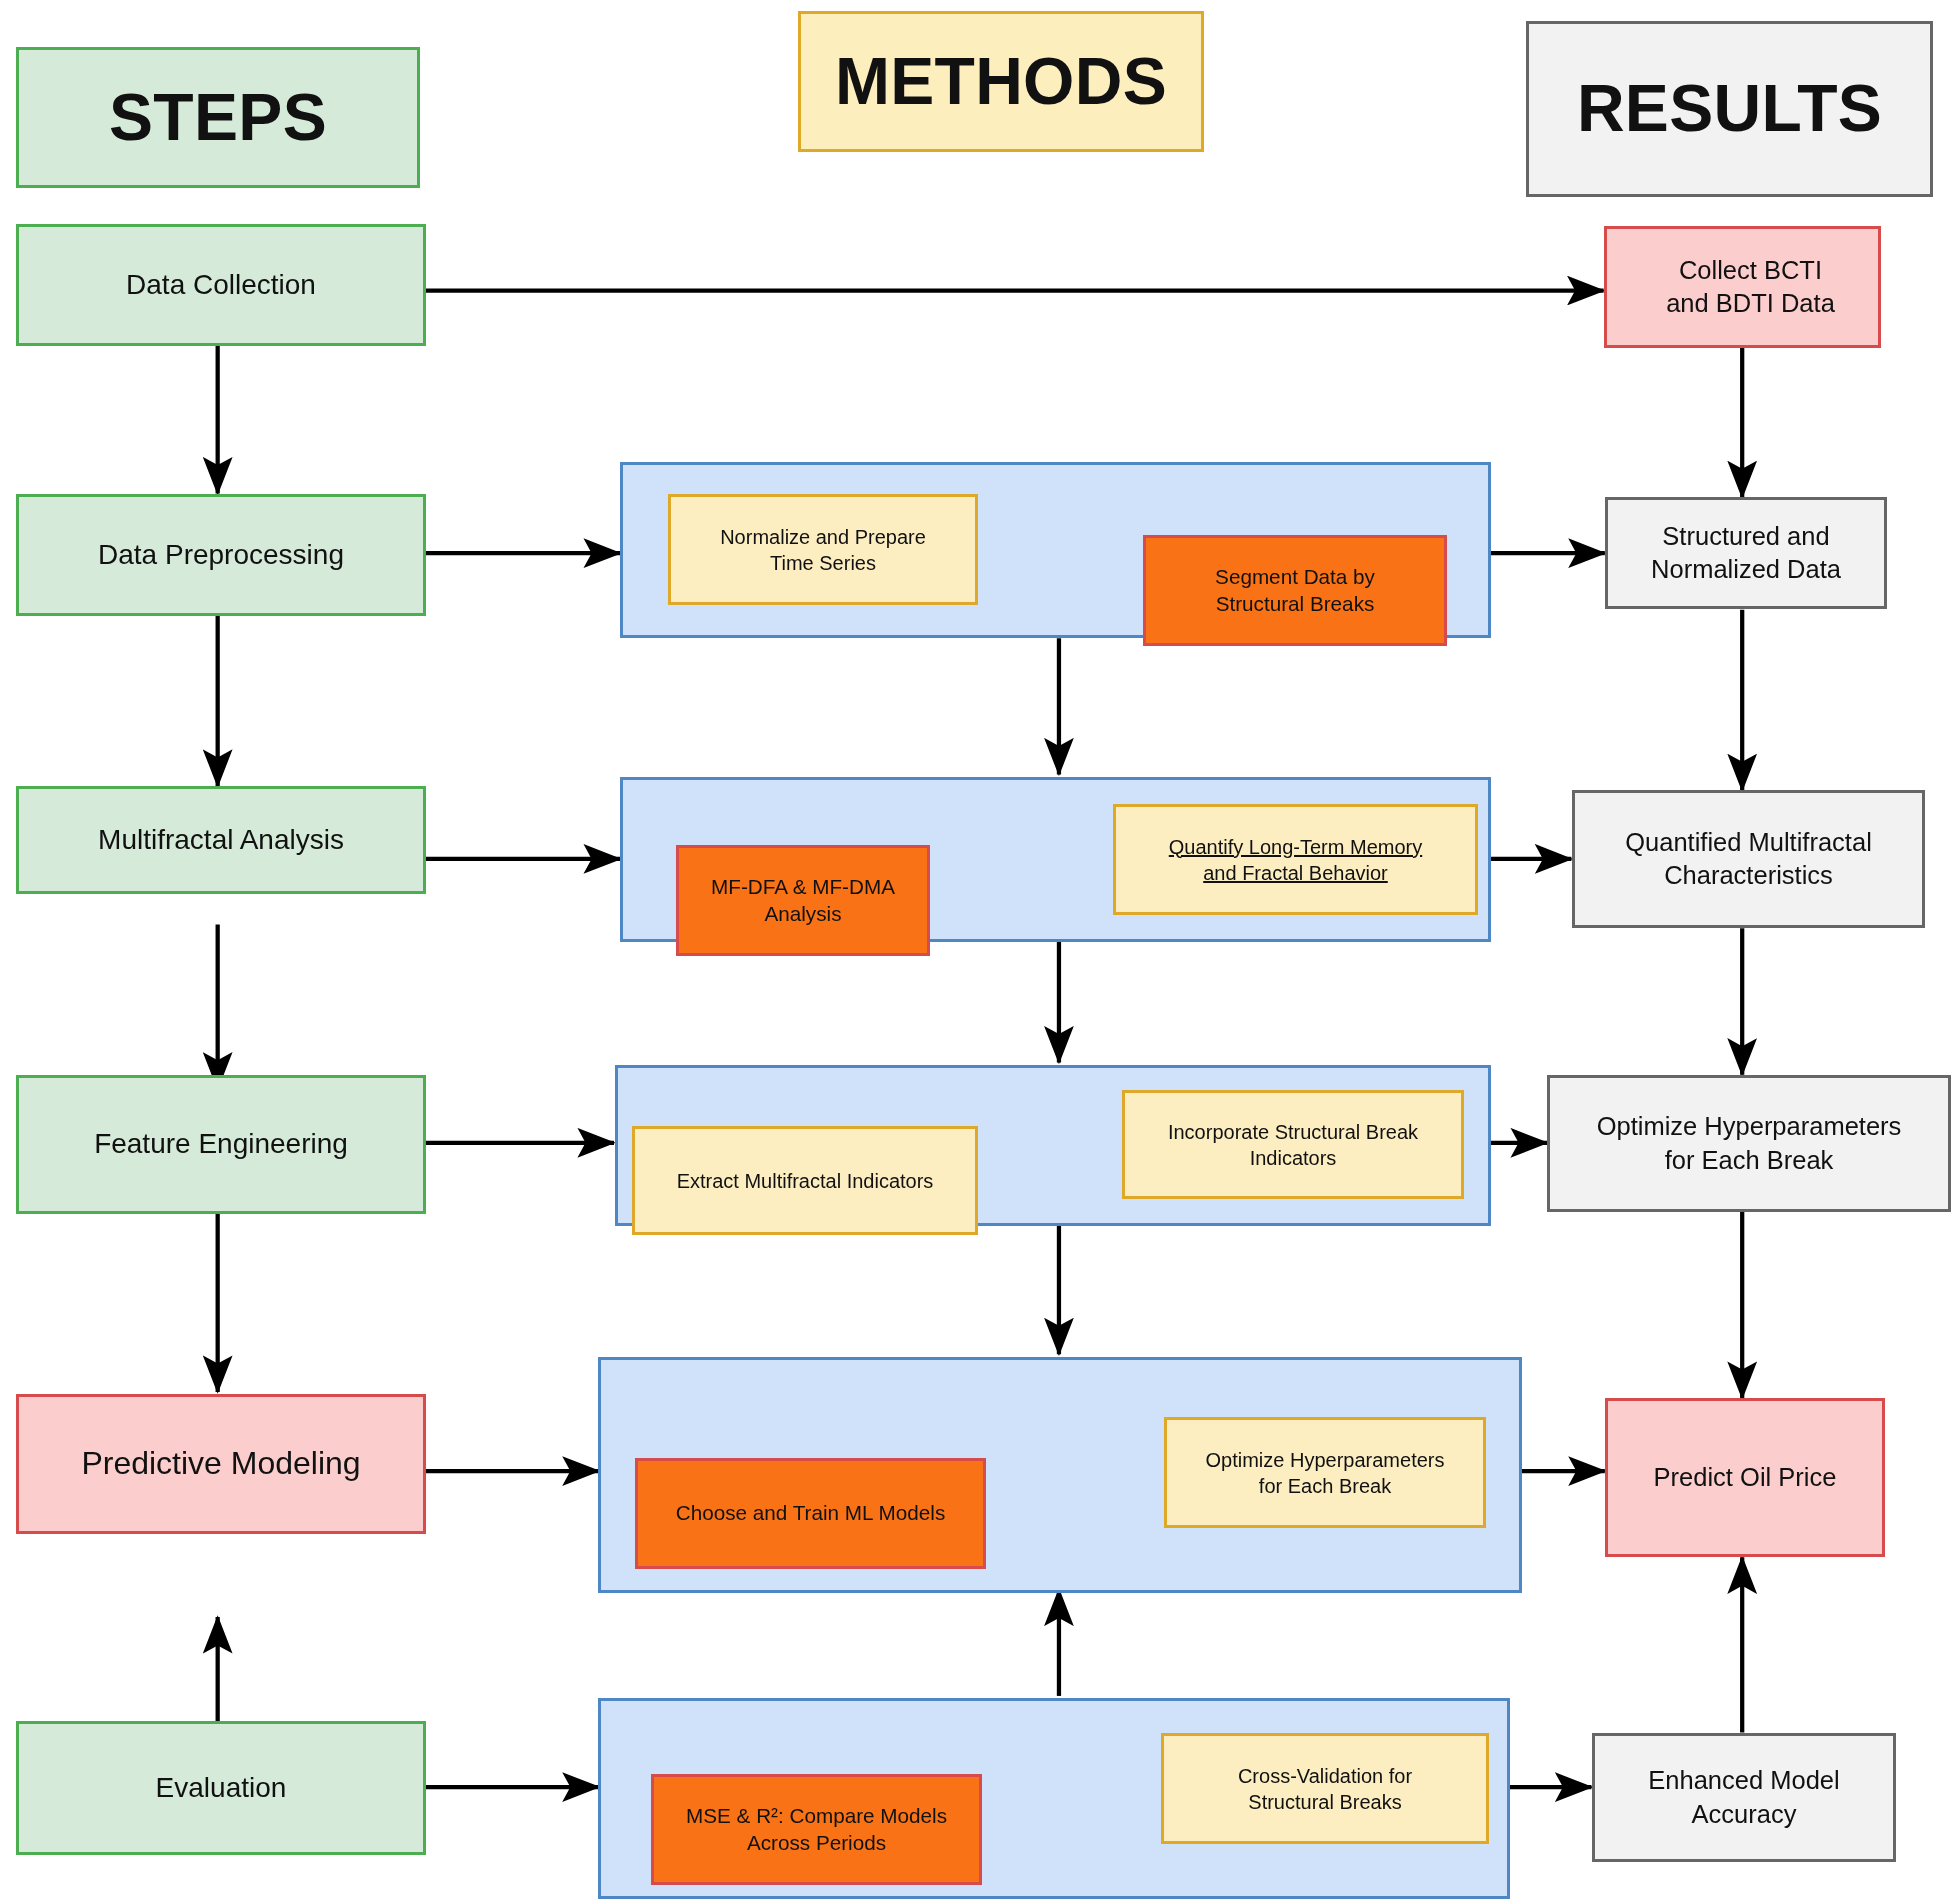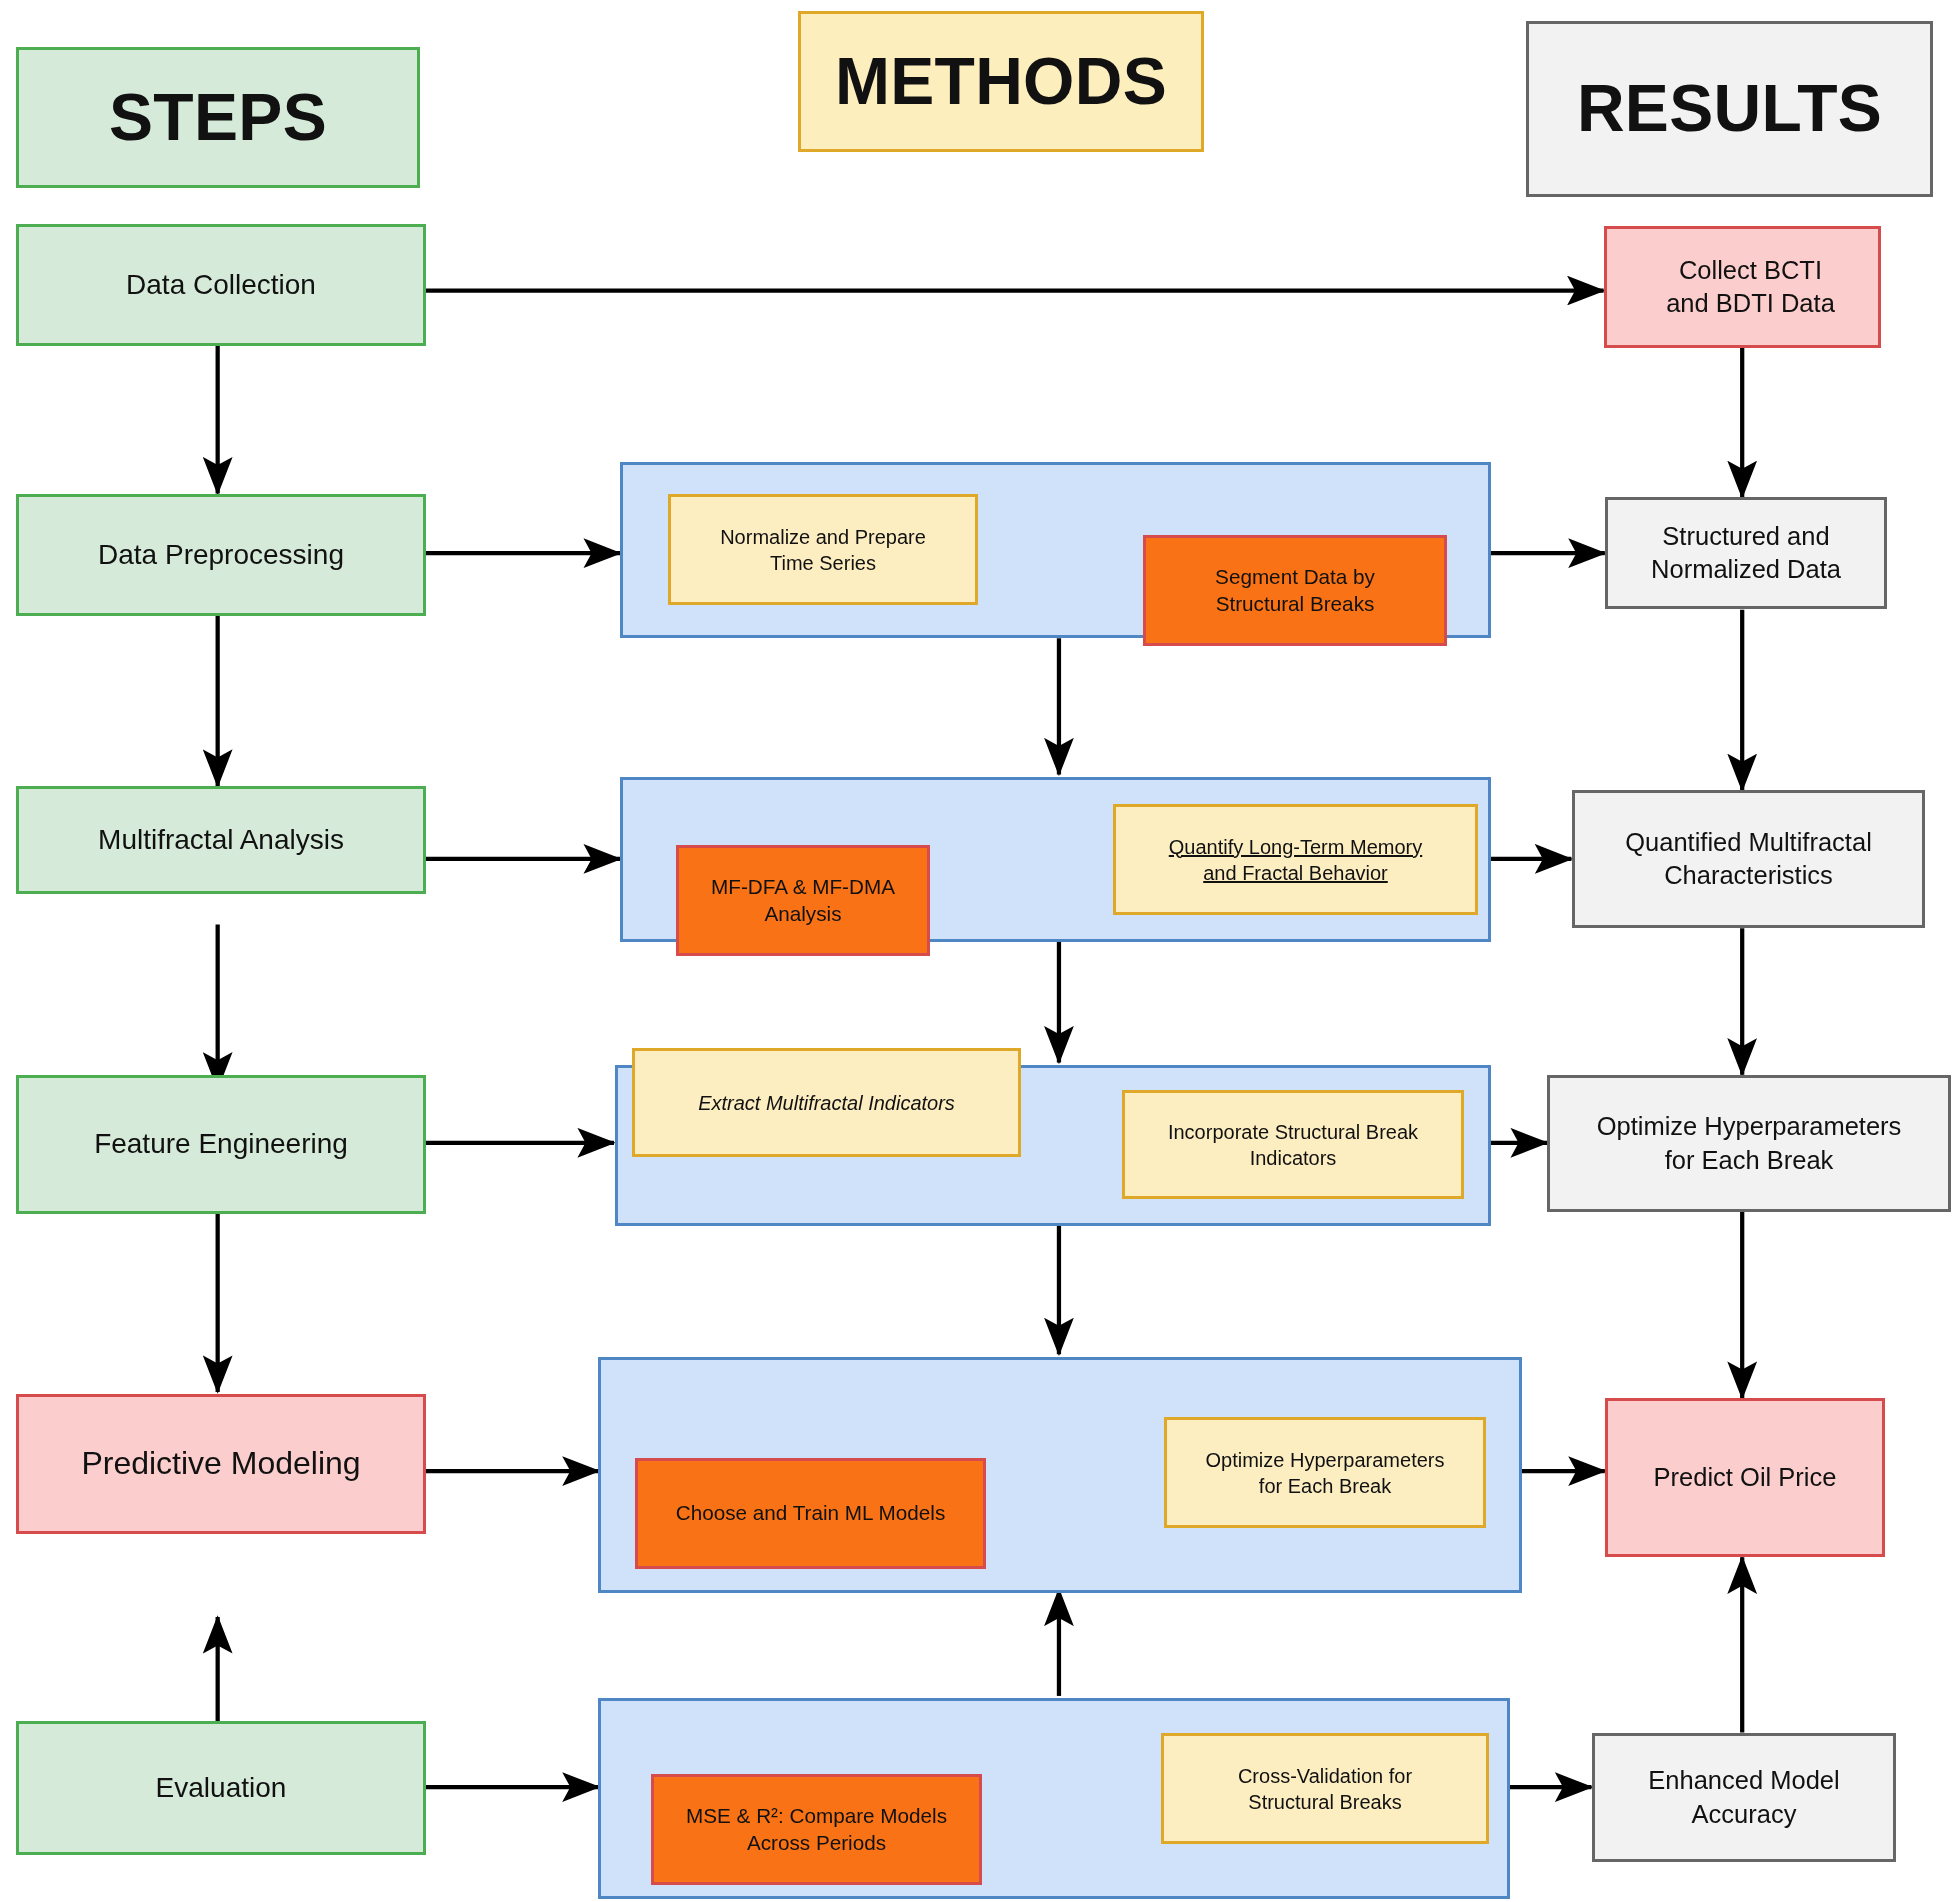--- a/index.html
+++ b/index.html
@@ -165,21 +165,21 @@
   <div class="node m-yellow" style="left:668px; top:494px; width:310px; height:111px;">Normalize and Prepare
 Time Series</div>
   <div class="node m-red" style="left:1143px; top:494px; width:304px; height:111px;">Segment Data by
 Structural Breaks</div>
 
   <div class="node m-red" style="left:676px; top:804px; width:254px; height:111px;">MF-DFA &amp; MF-DMA
 Analysis</div>
   <div class="node m-yellow" style="left:1113px; top:804px; width:365px; height:111px;text-decoration:underline;">Quantify Long-Term Memory
 and Fractal Behavior</div>
 
-  <div class="node m-yellow" style="left:632px; top:1048px; width:389px; height:109px;font-style:italic;">Extract Multifractal Indicators</div>
+  <div class="node m-yellow" style="left:632px; top:1126px; width:346px; height:109px;">Extract Multifractal Indicators</div>
   <div class="node m-yellow" style="left:1122px; top:1090px; width:342px; height:109px;">Incorporate Structural Break
 Indicators</div>
 
   <div class="node m-red" style="left:635px; top:1417px; width:351px; height:111px;">Choose and Train ML Models</div>
   <div class="node m-yellow" style="left:1164px; top:1417px; width:322px; height:111px;">Optimize Hyperparameters
 for Each Break</div>
 
   <div class="node m-red" style="left:651px; top:1733px; width:331px; height:111px;">MSE &amp; R²: Compare Models
 Across Periods</div>
   <div class="node m-yellow" style="left:1161px; top:1733px; width:328px; height:111px;">Cross-Validation for

